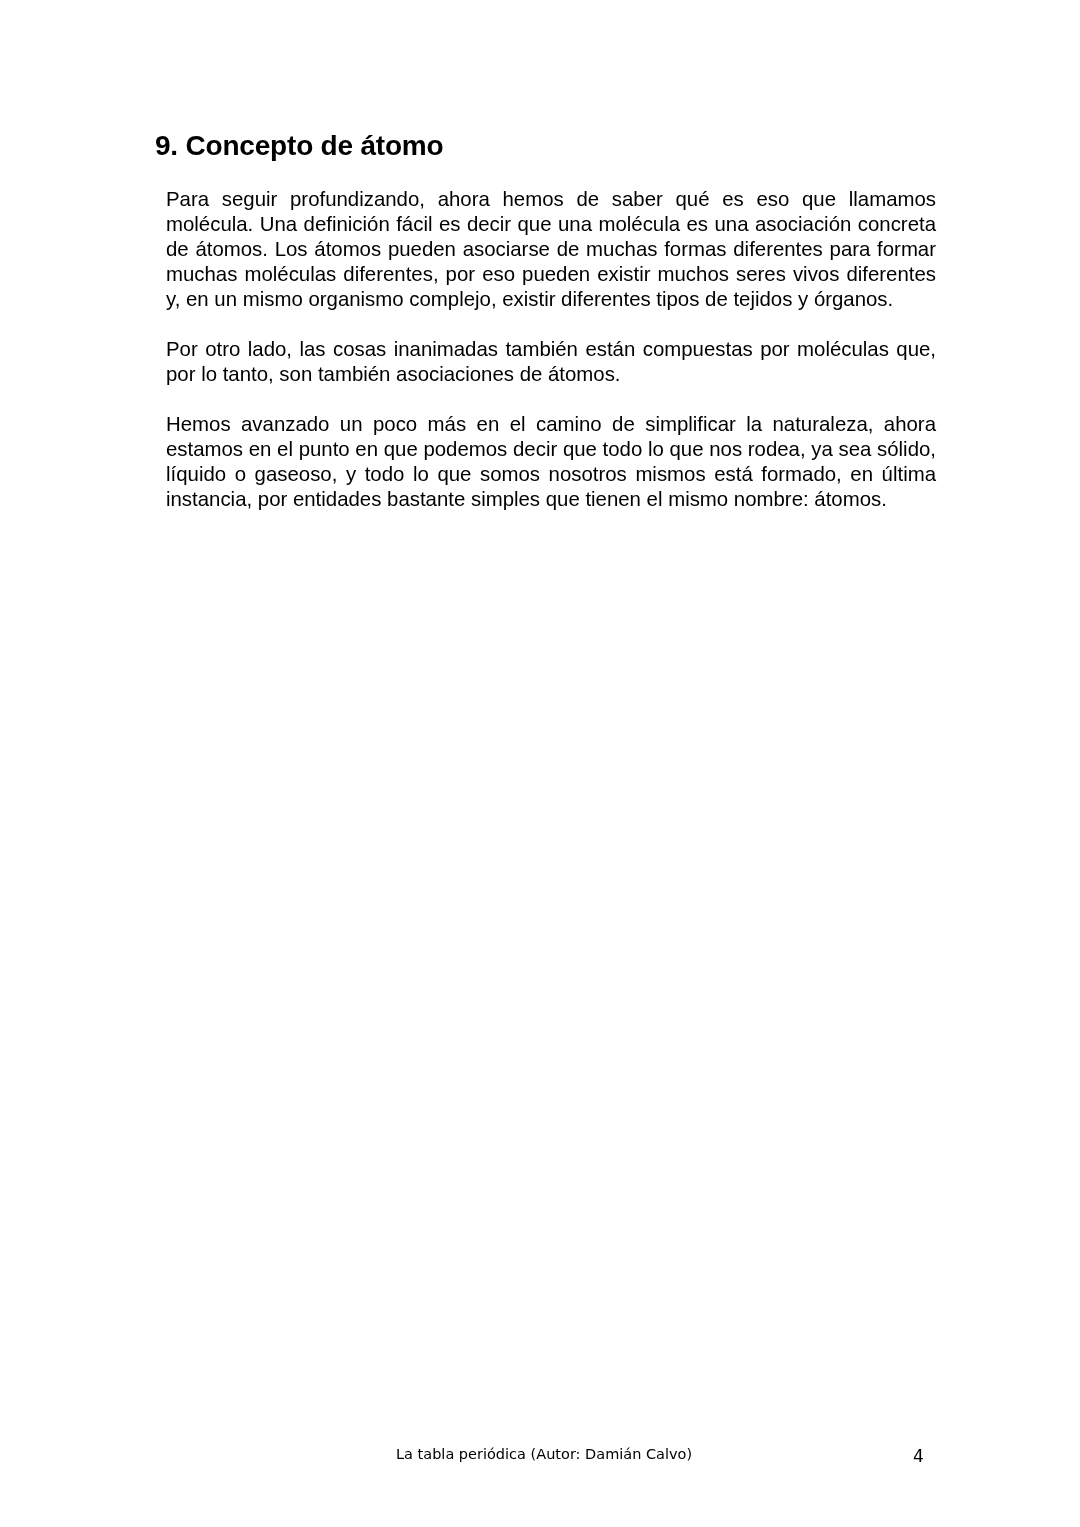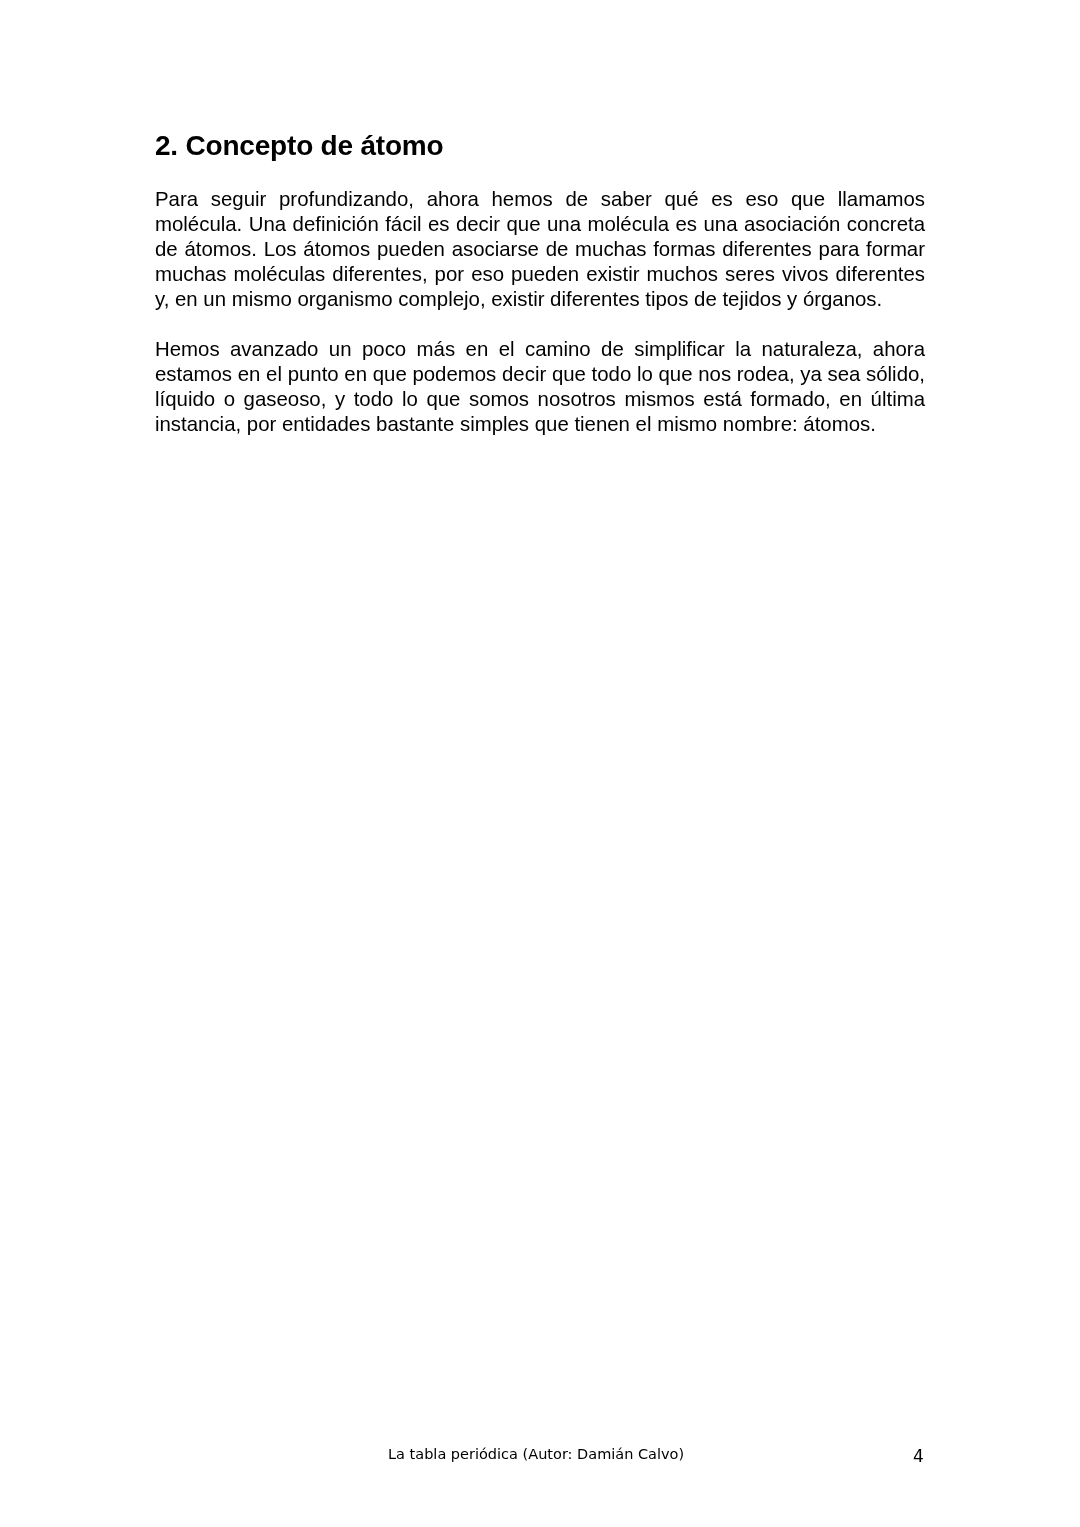--- a/index.html
+++ b/index.html
@@ -20,54 +20,55 @@
       left: 155px;
       top: 126px;
       margin: 0;
       font-size: 28px;
       font-weight: bold;
       line-height: 40px;
       letter-spacing: -0.2px;
     }
     .content {
       position: absolute;
-      left: 155px;
+      left: 166px;
       top: 187px;
       width: 770px;
     }
     .para {
       margin: 0 0 25px 0;
       font-size: 20.4px;
       line-height: 25px;
       text-align: justify;
       text-align-last: left;
     }
     .para b { font-weight: normal; }
     .footer-text {
       position: absolute;
-      left: 388px;
+      left: 396px;
       top: 1444px;
       font-family: "DejaVu Sans", sans-serif;
       font-size: 14.5px;
       line-height: 20px;
       text-align: right;
     }
     .page-number {
       position: absolute;
       left: 913px;
       top: 1444px;
       font-family: "DejaVu Sans", sans-serif;
       font-size: 17px;
       line-height: 24px;
     }
   </style>
 </head>
 <body>
 
-<h2 class="page-title">2. Concepto de átomo</h2>
+<h2 class="page-title">9. Concepto de átomo</h2>
 
 <div class="content">
   <p class="para">Para seguir profundizando, ahora hemos de saber qué es eso que llamamos molécula. Una definición fácil es decir que una molécula es una asociación concreta de átomos. Los átomos pueden asociarse de muchas formas diferentes para formar muchas moléculas diferentes, por eso pueden existir muchos seres vivos diferentes y, en un mismo organismo complejo, existir diferentes tipos de tejidos y órganos.</p>
+  <p class="para">Por otro lado, las cosas inanimadas también están compuestas por moléculas que, por lo tanto, son también asociaciones de átomos.</p>
   <p class="para"><span>Hemos avanzado un poco más en el camino de simplificar la naturaleza, ahora estamos en el punto en que podemos decir que todo lo que nos rodea, ya sea sólido, líquido o gaseoso, y todo lo que somos nosotros mismos está formado, en última instancia, por entidades bastante simples que tienen el mismo nombre: </span><b>átomos</b><span>.</span></p>
 </div>
 
 <div class="footer-text">La tabla periódica (Autor: Damián Calvo)</div>
 <div class="page-number">4</div>
 
 </body></html>

